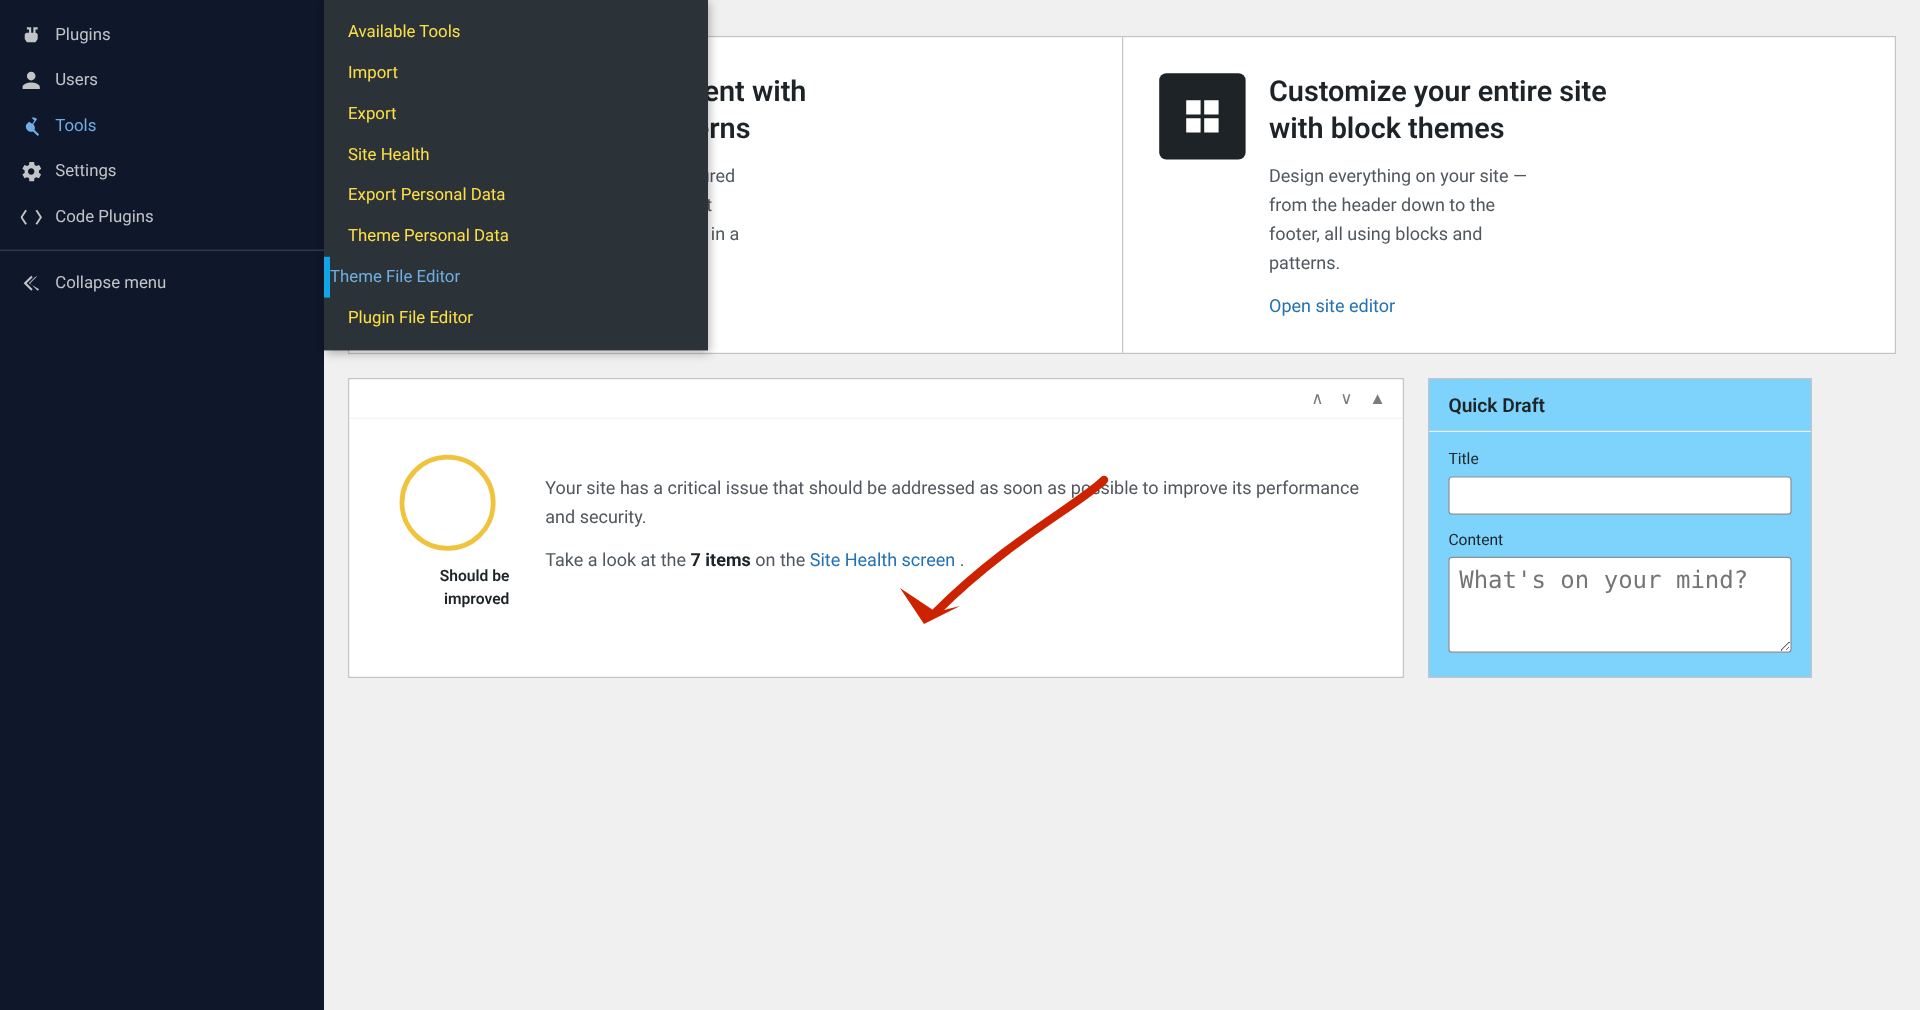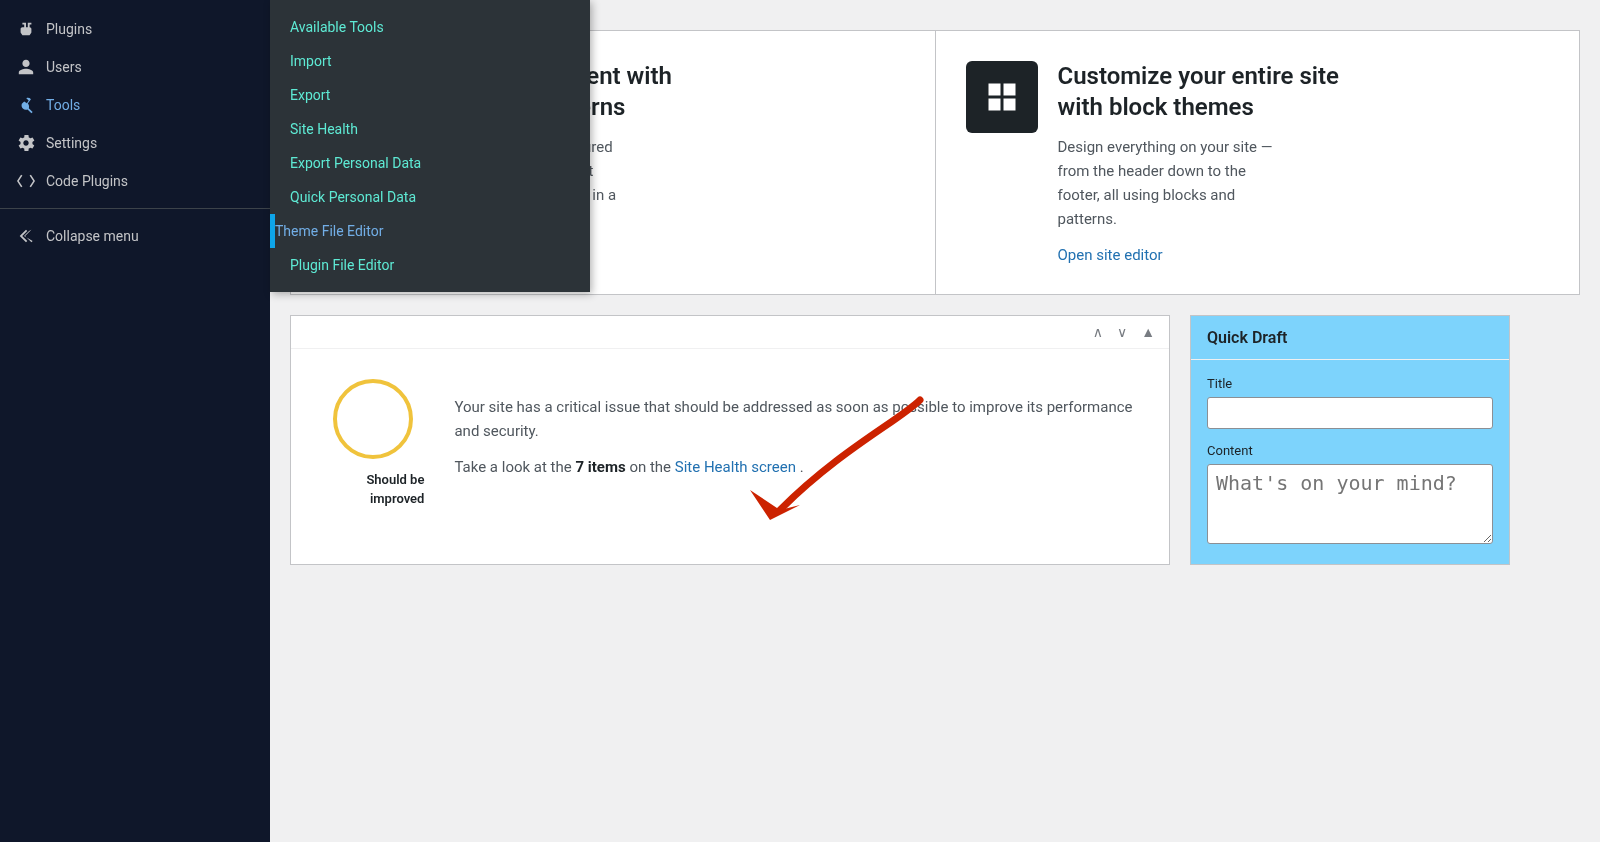--- a/index.html
+++ b/index.html
@@ -243,21 +243,21 @@
       width: 320px;
       background: #2c3338;
       z-index: 100;
       padding: 10px 0;
       box-shadow: 2px 2px 8px rgba(0,0,0,0.3);
     }
     .submenu-item {
       display: block;
       padding: 9px 20px;
       font-size: 14px;
-      color: #5eead4;
+      color: #fde047;
       cursor: pointer;
       text-decoration: none;
       position: relative;
     }
     .submenu-item.active {
       color: #72aee6;
       border-left: 5px solid #0ea5e9;
       padding-left: 0;
     }
 
@@ -338,21 +338,21 @@
     <span>Collapse menu</span>
   </div>
 </nav>
 
 <div class="submenu-overlay">
   <a class="submenu-item">Available Tools</a>
   <a class="submenu-item">Import</a>
   <a class="submenu-item">Export</a>
   <a class="submenu-item">Site Health</a>
   <a class="submenu-item">Export Personal Data</a>
-  <a class="submenu-item">Quick Personal Data</a>
+  <a class="submenu-item">Theme Personal Data</a>
   <a class="submenu-item active">Theme File Editor</a>
   <a class="submenu-item">Plugin File Editor</a>
 </div>
 
 <div class="main-content">
 
   <div class="arrow-annotation">
     <svg width="220" height="160" viewBox="0 0 220 160">
       <path d="M200 10 C180 30, 120 60, 60 120" stroke="#cc2200" stroke-width="7" fill="none" stroke-linecap="round"></path>
       <path d="M60 120 L30 100 L50 130 L80 115 Z" fill="#cc2200"></path>

